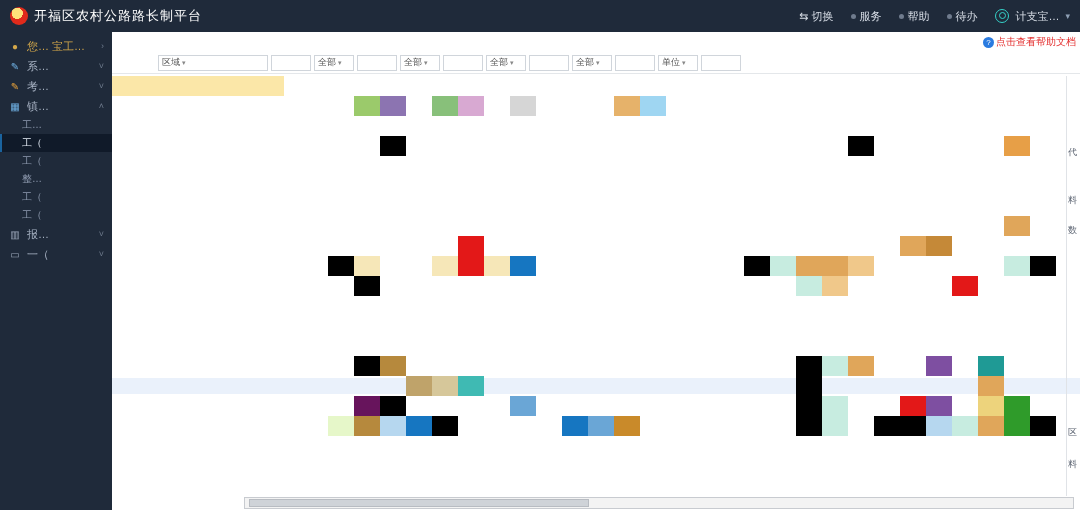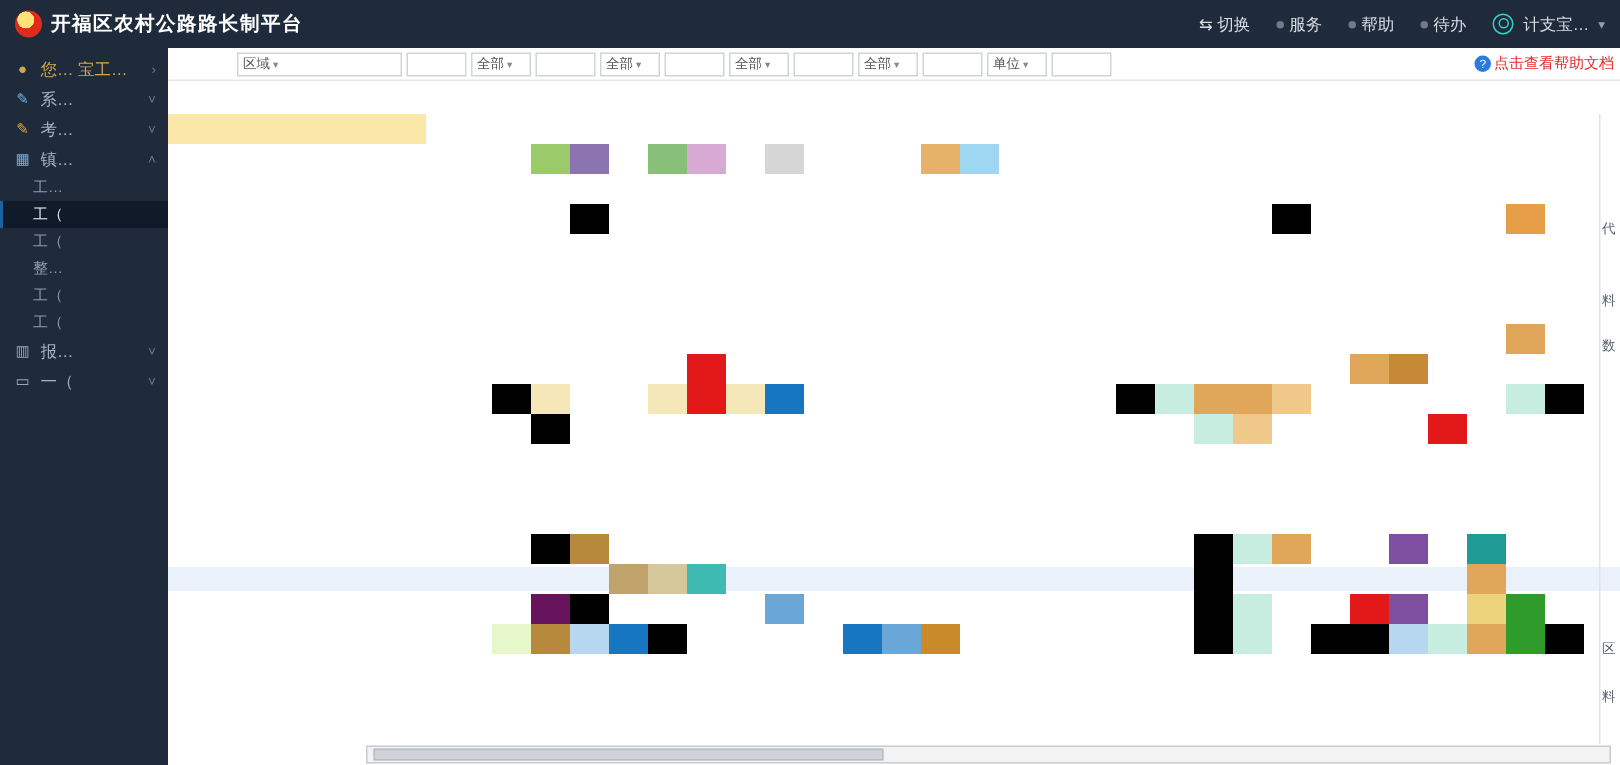--- a/index.html
+++ b/index.html
@@ -2,21 +2,21 @@
 <html><head>
   <meta charset="utf-8">
   <style>
     * { margin: 0; padding: 0; box-sizing: border-box; }
     html, body { width: 1080px; height: 510px; font-family: "Microsoft YaHei", Arial, sans-serif; overflow: hidden; }
     body { display: flex; flex-direction: column; background: #fff; }
 
     
     .topbar { height: 32px; background: #1f2a3a; color: #fff; display: flex; align-items: center; padding: 0 10px; font-size: 13px; }
     .topbar .emblem { width: 18px; height: 18px; border-radius: 50%; background: radial-gradient(circle at 40% 35%, #ffe27a 0 35%, #e02a1b 36% 100%); margin-right: 6px; }
-    .topbar .title { font-weight: 700; letter-spacing: 1px; }
+    .topbar .title { font-weight: 400; letter-spacing: 1px; }
     .topbar .spacer { flex: 1; }
     .topbar .link { margin-left: 18px; font-size: 11px; color: #d7dde6; cursor: pointer; display: inline-flex; align-items: center; gap: 3px; }
     .topbar .link .dot { width: 5px; height: 5px; border-radius: 50%; background: #6f7b8d; display: inline-block; }
     .topbar .user-ico { width: 14px; height: 14px; border-radius: 50%; border: 1px solid #35d1c9; display: inline-block; margin-right: 3px; position: relative; }
     .topbar .user-ico::before { content:""; position:absolute; width:5px; height:5px; border:1px solid #35d1c9; border-radius:50%; left:3px; top:2px;}
     .topbar .user-chev { font-size: 9px; color:#8fa0b5; margin-left:3px;}
 
     
     .main { flex: 1; display: flex; min-height: 0; }
 
@@ -32,21 +32,21 @@
     .side-sub.active { background: #101a29; color: #e6edf7; }
     .side-sub.active::before { content:""; position:absolute; left:0; width:2px; height:18px; background:#1a639e; }
 
     
     .content { flex: 1; position: relative; background: #fff; }
     .tabstrip { height: 22px; background: #f3f3f3; border-bottom: 1px solid #d0d5db; display: flex; align-items: flex-end; }
     .tab { height: 20px; padding: 0 10px; font-size: 11px; background: #3c99e6; color: #fff; border-top-left-radius: 2px; border-top-right-radius: 2px; margin-left: 2px; display: flex; align-items: center; cursor: pointer; }
     .help-doc { position: absolute; right: 4px; top: 3px; font-size: 10px; color: #e32c2c; cursor: pointer; display: flex; align-items: center; gap: 2px; }
     .help-doc .q { width: 11px; height: 11px; border-radius: 50%; background: #2a7be0; color:#fff; font-size:8px; display:inline-flex; align-items:center; justify-content:center; }
 
-    .filters { height: 22px; border-bottom: 1px solid #e4e7ea; display: flex; align-items: center; padding-left: 46px; gap: 3px; }
+    .filters { height: 22px; border-bottom: 1px solid #e4e7ea; display: flex; align-items: center; padding-left: 46px; gap: 3px; margin-top: 20px; }
     .filter-box { height: 16px; min-width: 40px; border: 1px solid #d0d5db; background: #fff; font-size: 9px; color: #555; padding: 0 3px; display: flex; align-items: center; gap:2px; }
     .filter-box .caret { font-size:7px; color:#888; }
     .filter-wide { min-width: 110px; }
     .highlight-row { height: 20px; background: #fbe7a8; margin: 0 0 0 0; width: 172px; }
 
     
     .grid-wrap { position: absolute; left: 0; right: 0; top: 44px; bottom: 14px; overflow: hidden; }
     .grid { position: relative; width: 100%; height: 100%; }
     .cell { position: absolute; width: 26px; height: 20px; }
 

